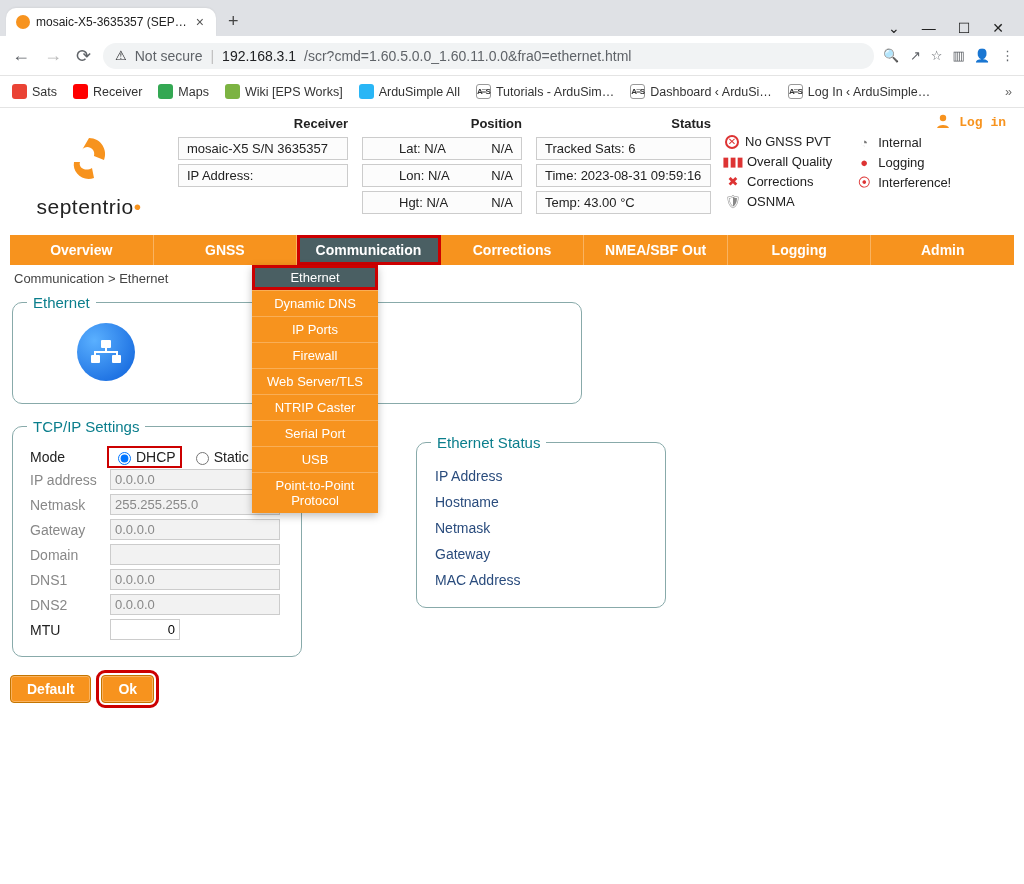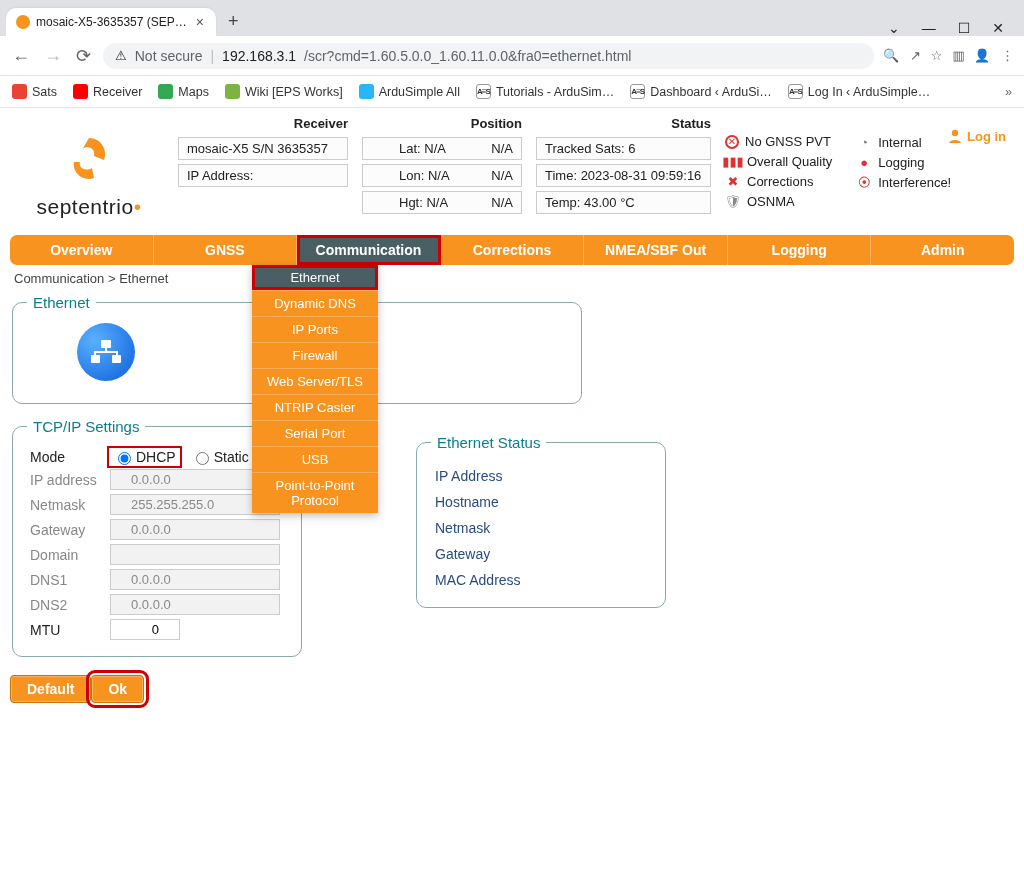--- a/index.html
+++ b/index.html
@@ -59,42 +59,42 @@
     background:#fff; border-bottom:1px solid #e4e4e4; font-size:12.5px;
   }
   .bookmarks a { display:flex; align-items:center; gap:5px; color:#333; text-decoration:none; cursor:pointer;}
   .bico{width:15px;height:15px;border-radius:3px;display:inline-block;}
   .bico.m{ background:#ea4335;} .bico.y{ background:#ff0000;} .bico.mp{ background:#34a853;}
   .bico.w{ background:#7cb342;} .bico.t{ background:#29b6f6;} .bico.as{ background:#fff; border:1px solid #999; font-size:8px; line-height:13px; text-align:center; font-weight:bold; letter-spacing:-1px;}
   .bookmarks .chev{ margin-left:auto; color:#666; cursor:pointer;}
 
   
   .page { padding:0 10px 20px 10px; position:relative;}
-  .login { position:absolute; right:18px; top:20px; color:var(--orange); font-weight:bold; cursor:pointer;}
+  .login { position:absolute; right:18px; top:5px; color:var(--orange); font-weight:bold; cursor:pointer;font-family:Liberation Mono, monospace;}
   .login svg{vertical-align:-3px;}
   .topinfo { display:flex; align-items:flex-start; gap:14px; padding:8px 0 10px 4px;}
   .logo { width:150px; text-align:center; padding-top:20px;}
   .logo-name{font-size:21px; color:#222; margin-top:6px; letter-spacing:0.5px;}
   .logo-name .dot{color:var(--orange);}
 
   .infogrp { display:flex; flex-direction:column; gap:4px; min-width:160px;}
   .infohead{ text-align:right; font-weight:bold; font-size:13px; padding-bottom:2px;}
   .infobox{ border:1px solid var(--border); padding:3px 8px; background:#fcfcfc; font-size:13px;}
   .infobox.two{ display:flex;padding-left:36px; }
   .infobox.two span:first-child{flex:0 0 70px;}
   .infobox.two span:last-child{ margin-left:auto;}
 
   .statusicons{ display:flex; gap:24px; padding-top:18px; font-size:13px;}
   .statusicons .scol{ display:flex; flex-direction:column; gap:4px;}
   .statusicons .srow{ display:flex; align-items:center; gap:6px;}
   .ic{width:16px;height:16px;display:inline-flex;align-items:center;justify-content:center;font-size:13px;}
 
   
   .navbar{
-    display:flex; background:var(--orange); height:30px; border-radius:7px; overflow:hidden;
+    display:flex; background:var(--orange); height:30px; border-radius:0; overflow:hidden;
     margin-top:6px;
   }
   .navbar .nitem{
     flex:1; text-align:center; line-height:30px; color:#fff; font-weight:bold; font-size:14px;
     border-right:1px solid rgba(255,255,255,.3); cursor:pointer;
   }
   .navbar .nitem:last-child{border-right:none;}
   .navbar .nitem.active{ background:var(--sel-bg); }
   .navbar .nitem.boxed{ outline:3px solid var(--redbox); outline-offset:-3px;}
 
@@ -128,28 +128,28 @@
   }
 
   .powerrow{display:flex;align-items:center;gap:8px;font-size:14px;}
   .radio-wrap{display:inline-flex;align-items:center;gap:2px;}
   .redbox{outline:2px solid var(--redbox); outline-offset:1px; padding:0 3px;}
 
   .tcp-table{ width:100%; border-collapse:collapse; }
   .tcp-table td{ padding:2px 3px; font-size:14px;}
   .tcp-table td:first-child{ width:80px;}
   .tcp-table input[type=text]{
-    width:170px; padding:2px 20px; font-size:13px; border:1px solid var(--border); background:#fafafa;
+    width:170px; padding:2px 4px; font-size:13px; border:1px solid var(--border); background:#fafafa;
   }
   .tcp-table input.disabled{ color:#888; background:#f2f2f2;}
   .tcp-table input.mtu{ width:70px; text-align:right; background:#fff;}
   .tcp-table td.dim{ color:#888;}
   .moderow{display:flex;align-items:center;gap:12px;}
 
-  .btnrow{display:flex;margin-top:4px;}
+  .btnrow{display:flex;gap:10px;margin-top:4px;}
   .btn{
     background:var(--orange); color:#fff; border:1px solid #c47500;
     padding:5px 16px; font-size:14px; border-radius:4px; cursor:pointer;
     font-weight:bold; box-shadow:inset 0 0 0 1px rgba(255,255,255,.3);
   }
   .btn.boxed{ outline:3px solid var(--redbox); outline-offset:2px;}
 
   .ethstatus{ width:250px;}
   .ethstatus .row{ padding:5px 4px; color:#2a4c7d; font-size:14px; cursor:default;}
 </style>

